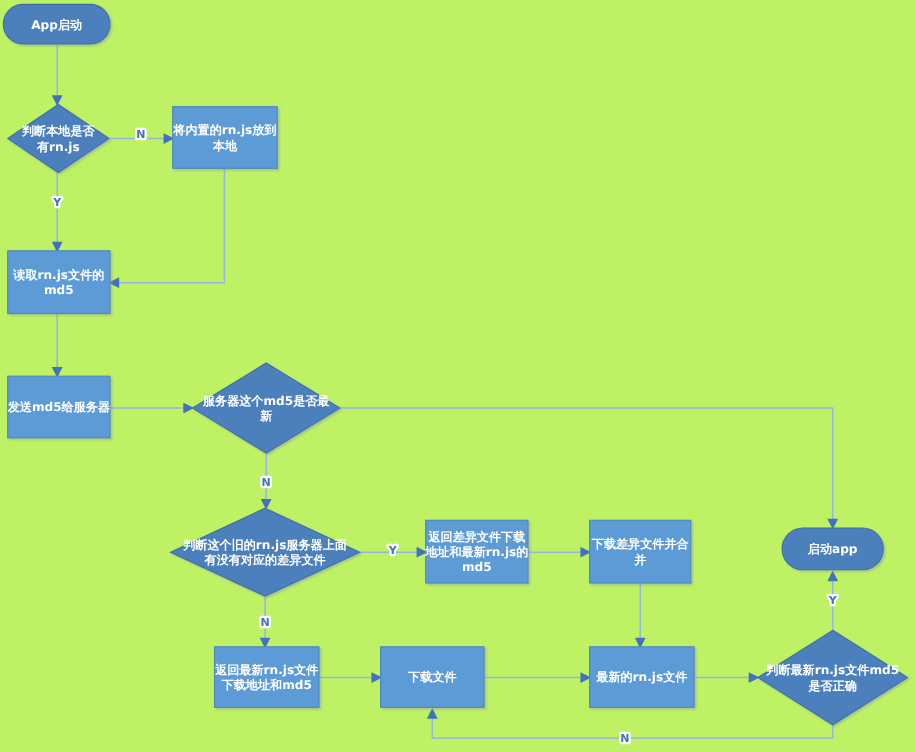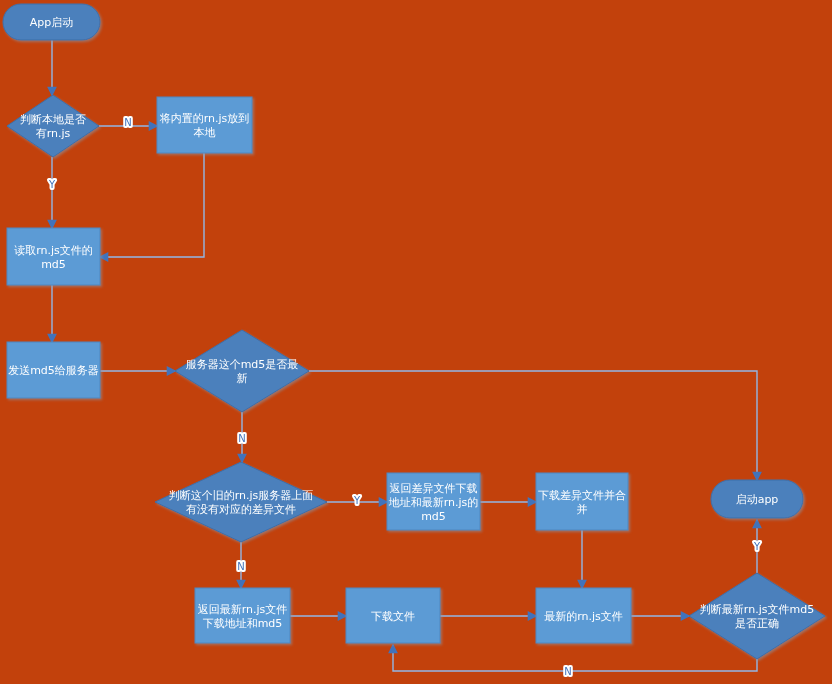--- a/index.html
+++ b/index.html
@@ -52,21 +52,21 @@
     font-size: 11px;
     text-anchor: middle;
   }
   #arrowhead-path {
     fill: var(--arrow-color, #4173bb);
   }
 </style>
 </head>
 <body>
 
-<div id="stage" style="background: #c2410c;">
+<div id="stage" style="background: #bef264; font-weight: bold;">
   <svg id="flow-svg" width="832" height="684" viewBox="0 0 832 684" xmlns="http://www.w3.org/2000/svg">
     <defs>
       <marker id="arrowhead" viewBox="0 0 10 10" refX="8.5" refY="5" markerWidth="8" markerHeight="7" orient="auto-start-reverse">
         <path id="arrowhead-path" d="M 0 0 L 10 5 L 0 10 z"></path>
       </marker>
       <filter id="nodeshadow" x="-25%" y="-25%" width="150%" height="150%">
         <feDropShadow dx="1.5" dy="1.5" stdDeviation="1" flood-color="#8b99a8" flood-opacity="0.55"></feDropShadow>
       </filter>
     </defs>
     <g id="edges-layer">

